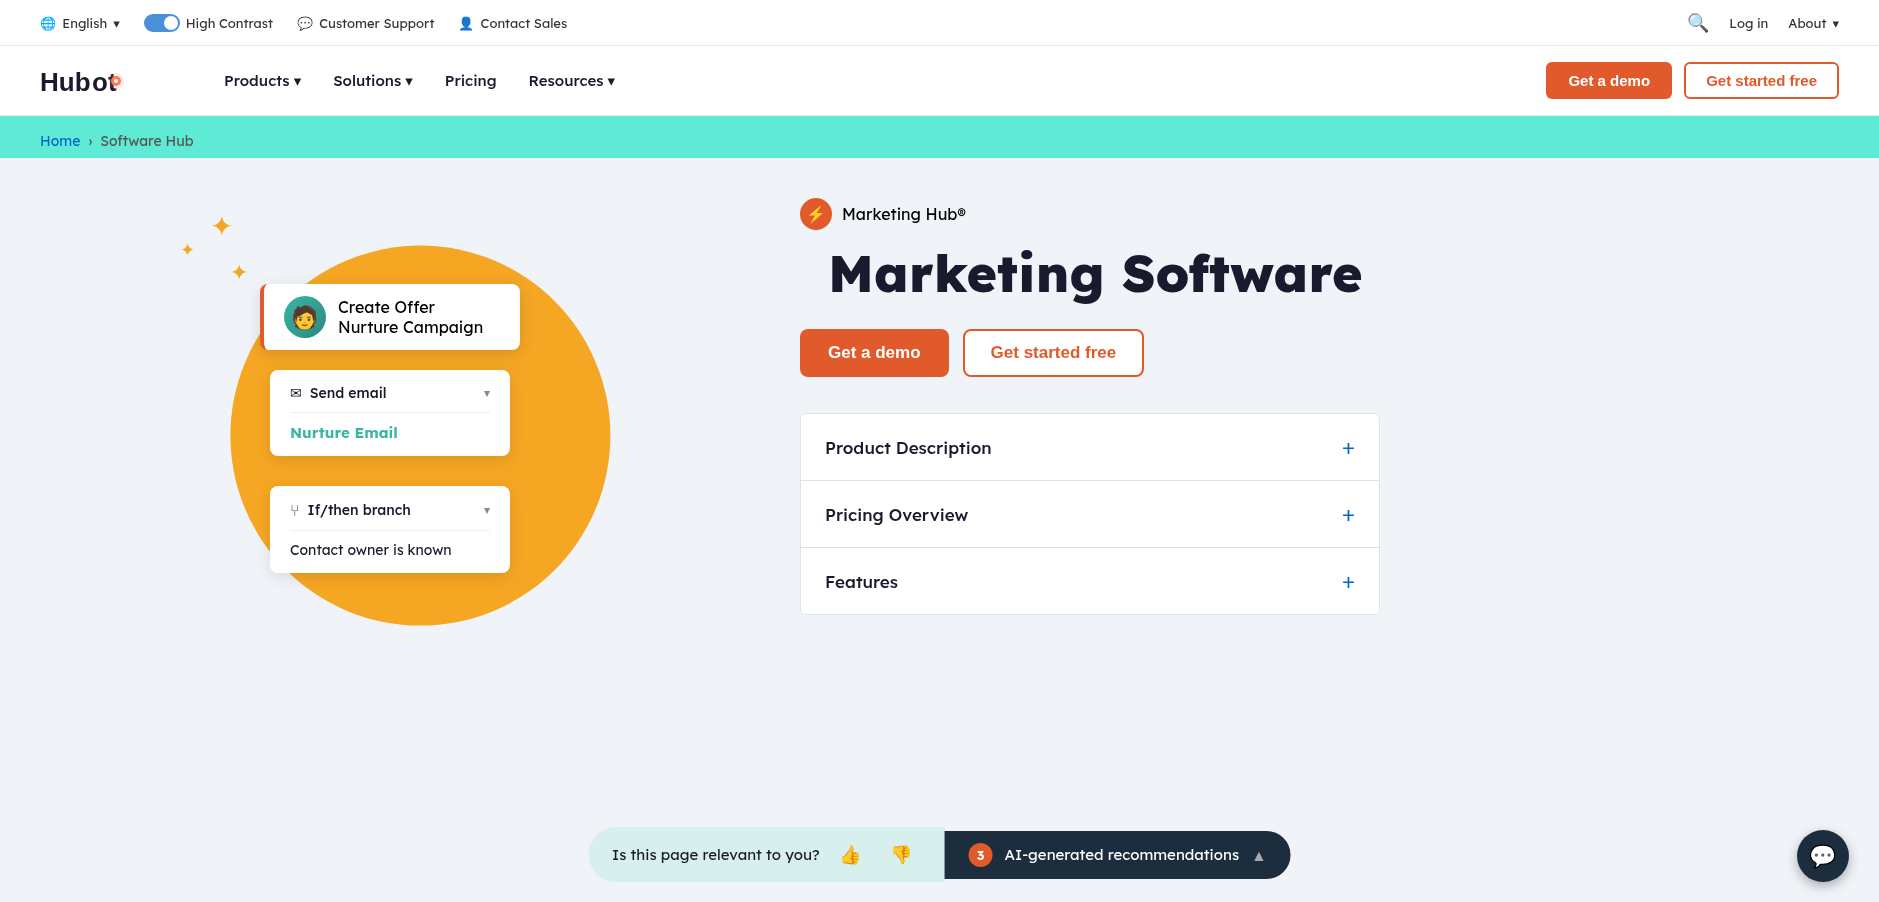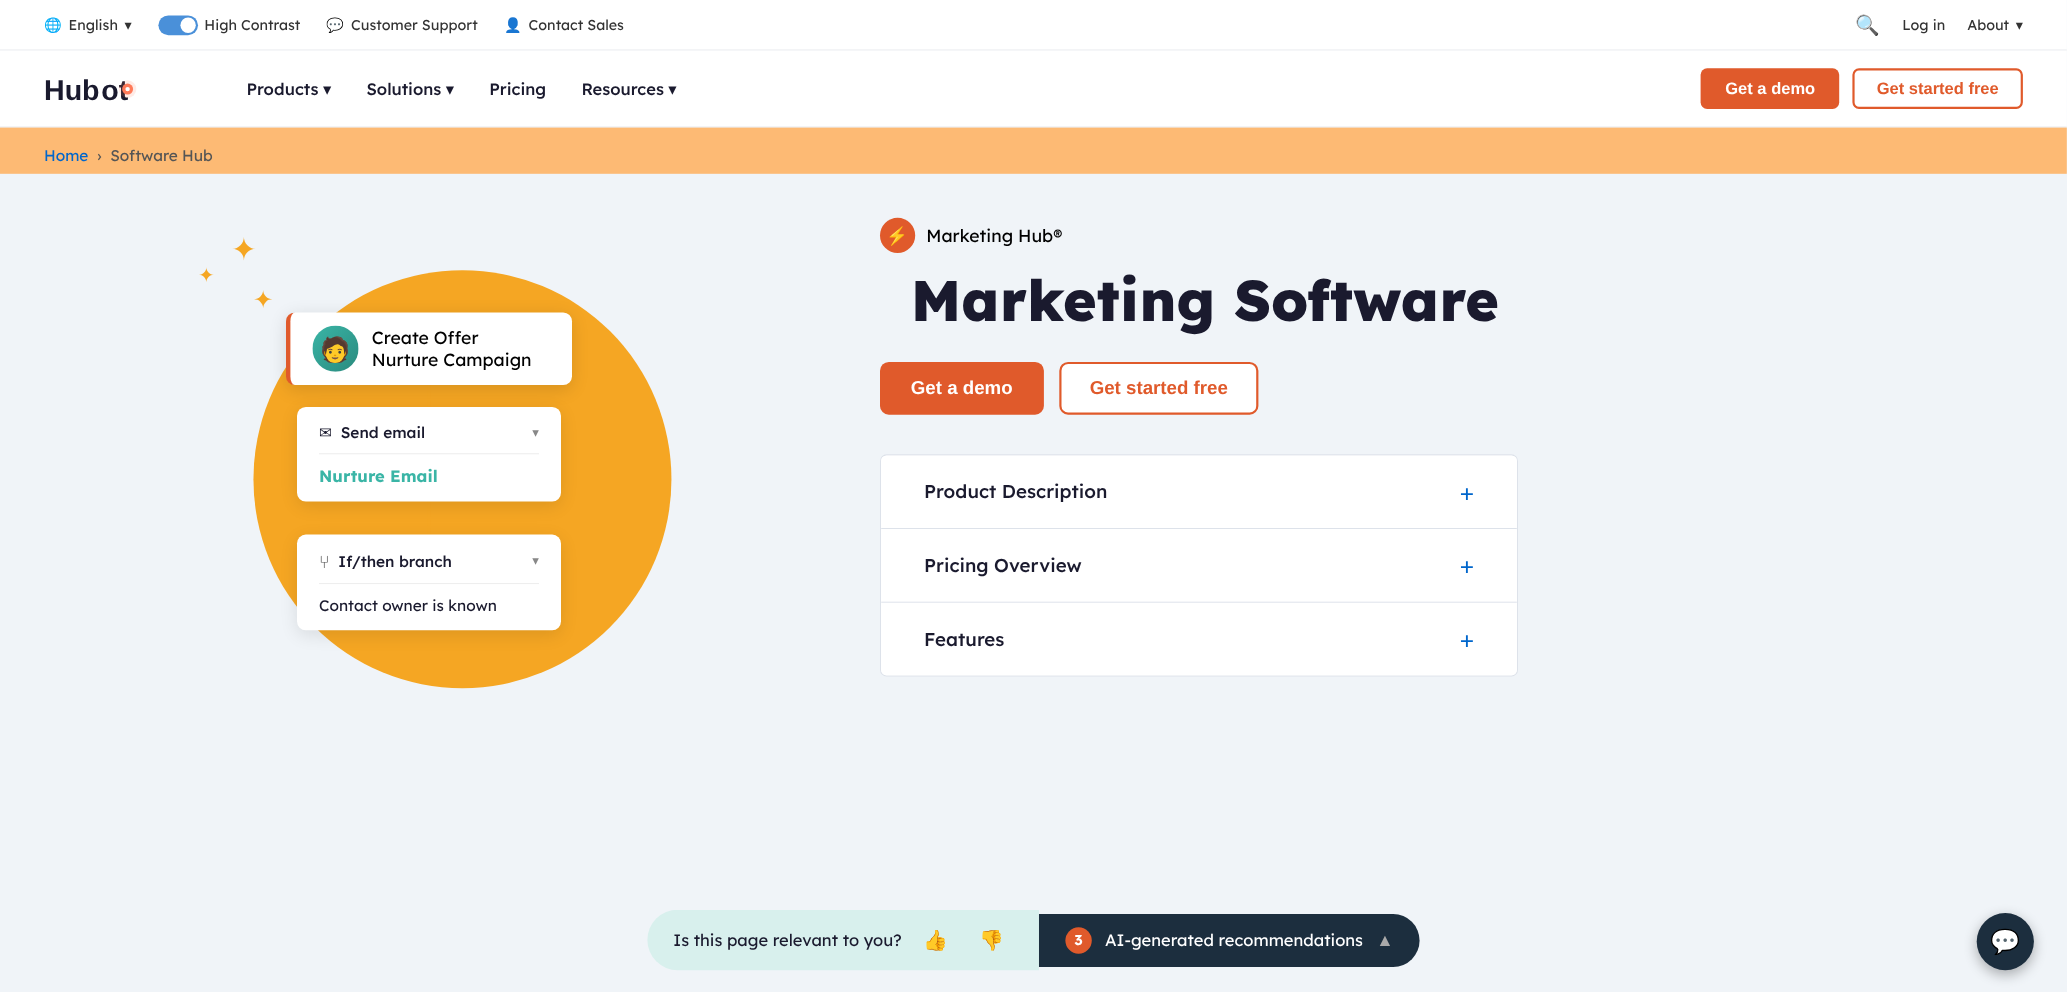--- a/index.html
+++ b/index.html
@@ -51,21 +51,21 @@
       background: #e05a2b; color: #fff; border: none; padding: 10px 22px; border-radius: 6px; font-size: 15px; font-weight: 600; cursor: pointer;
     }
     .btn-started {
       background: #fff; color: #e05a2b; border: 2px solid #e05a2b; padding: 8px 20px; border-radius: 6px; font-size: 15px; font-weight: 600; cursor: pointer;
     }
 
     
     .breadcrumb {
       padding: 16px 40px 8px;
       display: flex; align-items: center; gap: 8px; font-size: 14px; color: #555;
-      background: #fdba74;
+      background: #5eead4;
     }
     .breadcrumb a { color: #0066cc; text-decoration: none; }
 
     
     .main-content {
       display: flex; align-items: flex-start;
       padding: 30px 40px 80px;
       gap: 60px;
       max-width: 1879px;
     }
@@ -195,21 +195,21 @@
     .hero-btn-started {
       background: #fff; color: #e05a2b; border: 2px solid #e05a2b;
       padding: 12px 26px; border-radius: 8px; font-size: 17px; font-weight: 600; cursor: pointer;
     }
 
     
     .accordion { border: 1px solid #dde2ea; border-radius: 6px; overflow: hidden; background: #fff; }
     .accordion-item {
       border-bottom: 1px solid #dde2ea;
       display: flex; align-items: center; justify-content: space-between;
-      padding: 22px 39px; cursor: pointer; background: #fff;
+      padding: 22px 24px; cursor: pointer; background: #fff;
     }
     .accordion-item:last-child { border-bottom: none; }
     .accordion-label { font-size: 17px; font-weight: 500; color: #1a1a2e; }
     .accordion-plus { font-size: 22px; color: #0066cc; font-weight: 300; line-height: 1; }
 
     
     .feedback-bar {
       position: fixed; bottom: 20px; left: 50%; transform: translateX(-50%);
       display: flex; align-items: center; gap: 0;
       background: transparent; z-index: 100;

